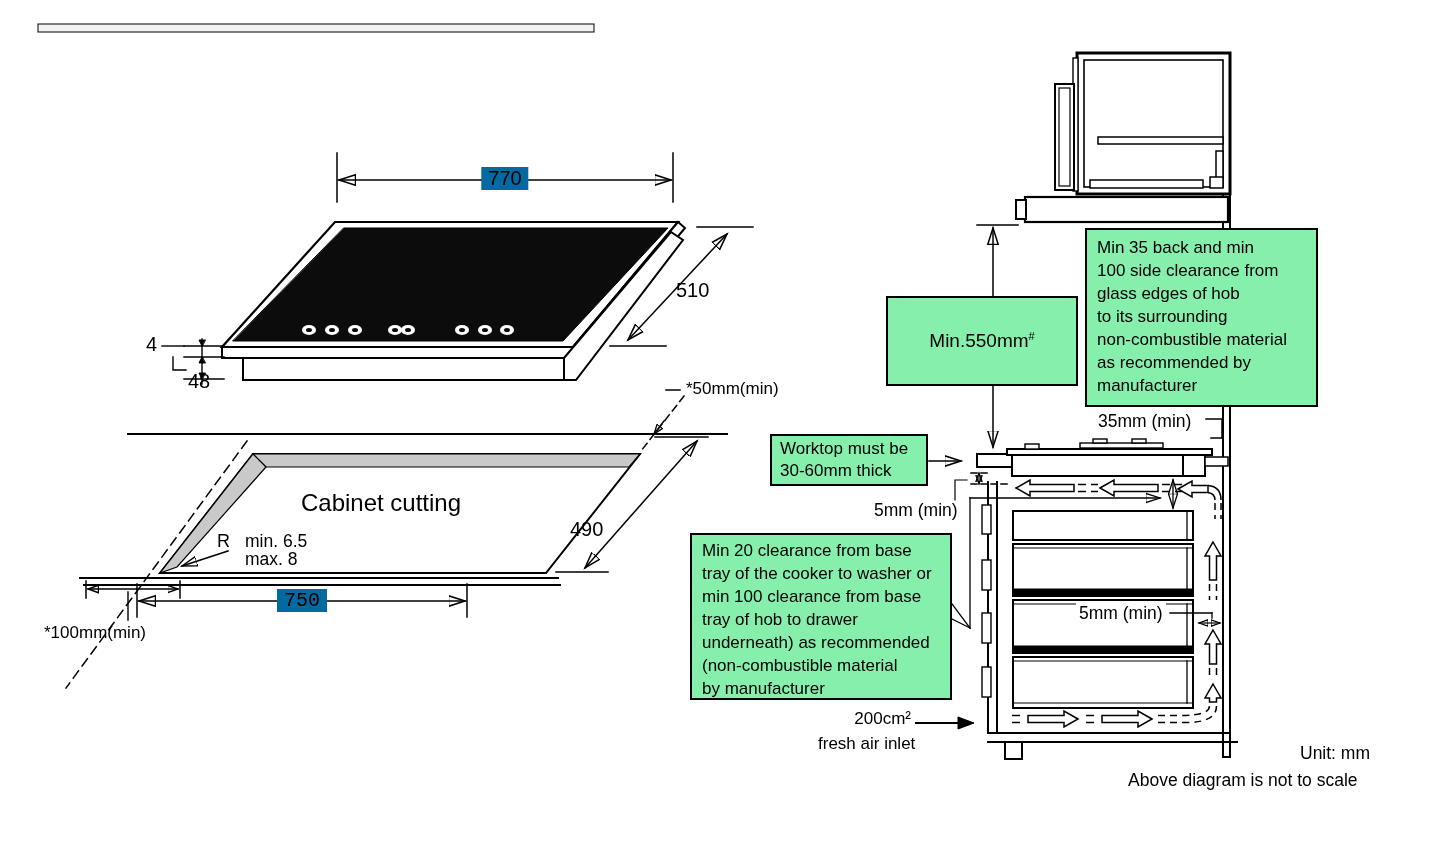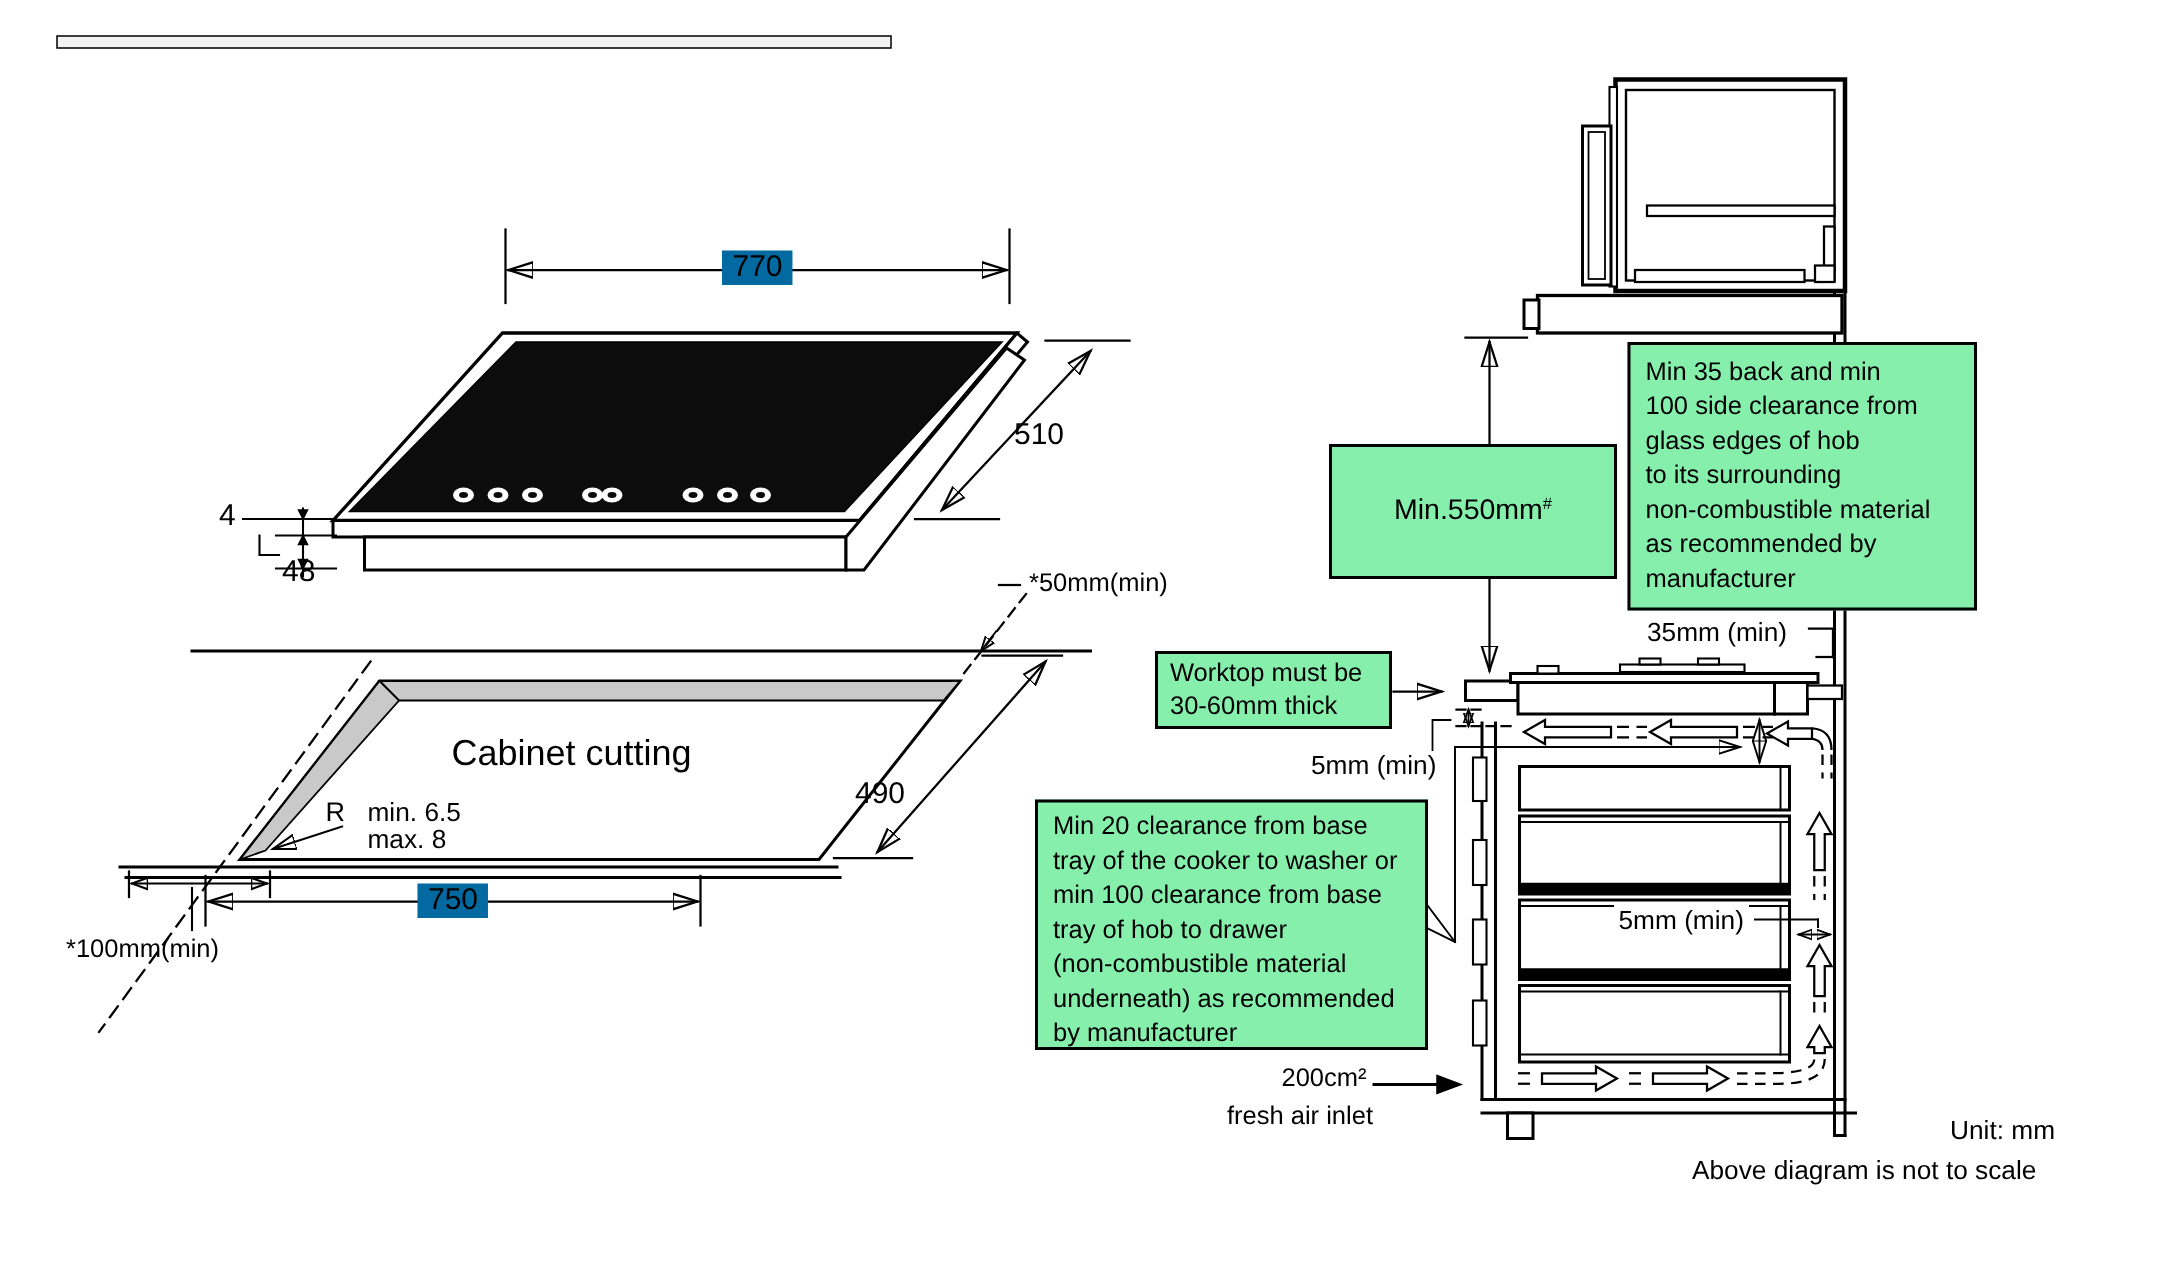--- a/index.html
+++ b/index.html
@@ -252,21 +252,21 @@
 <div class="lbl dim" style="left:676px;top:279px;">510</div>
 <div class="lbl dim" style="left:146px;top:333px;">4</div>
 <div class="lbl dim" style="left:140px;top:370px;margin-left:48px;">48</div>
 
 <div class="lbl small" style="left:686px;top:379px;">*50mm(min)</div>
 <div class="lbl" style="left:381px;top:489px;font-size:24px;transform:translateX(-50%);">Cabinet cutting</div>
 <div class="lbl" style="left:217px;top:531px;font-size:18px;">R</div>
 <div class="lbl small" style="left:245px;top:531px;font-size:17.5px;">min. 6.5</div>
 <div class="lbl small" style="left:245px;top:549px;font-size:17.5px;">max. 8</div>
 <div class="lbl dim" style="left:570px;top:518px;">490</div>
-<div class="lbl dim on-line" style="left:302px;top:589px;">750</div>
+<div class="lbl dim on-line" style="left:302px;top:589px;font-family:Liberation Mono, monospace;">750</div>
 <div class="lbl small" style="left:44px;top:623px;">*100mm(min)</div>
 
 <div class="box center-flex" style="left:886px;top:296px;width:192px;height:90px;text-align:right;">
   <span style="font-size:19px;">
     <span>Min.550mm</span><sup>#</sup>
   </span>
 </div>
 
 <div class="box" style="left:1085px;top:228px;width:233px;height:179px;padding:6px 10px;">
   <div class="bl">Min 35 back and min</div>
@@ -285,22 +285,22 @@
   <div class="bl" style="line-height:22px;">30-60mm thick</div>
 </div>
 
 <div class="lbl small" style="left:874px;top:500px;font-size:17.5px;">5mm (min)</div>
 
 <div class="box" style="left:690px;top:533px;width:262px;height:167px;padding:4px 10px;">
   <div class="bl">Min 20 clearance from base</div>
   <div class="bl">tray of the cooker to washer or</div>
   <div class="bl">min 100 clearance from base</div>
   <div class="bl">tray of hob to drawer</div>
+  <div class="bl">underneath) as recommended</div>
   <div class="bl">(non-combustible material</div>
-  <div class="bl">underneath) as recommended</div>
   <div class="bl">by manufacturer</div>
 </div>
 
 <div class="lbl small" style="left:1076px;top:603px;font-size:17.5px;background:#fff;padding:0 3px;">5mm (min)</div>
 
 <div class="lbl small" style="left:845px;top:709px;width:66px;text-align:right;">200cm²</div>
 <div class="lbl small" style="left:818px;top:734px;">fresh air inlet</div>
 
 <div class="lbl small" style="left:1300px;top:743px;font-size:17.5px;">Unit: mm</div>
 <div class="lbl small" style="left:1128px;top:770px;font-size:17.5px;">Above diagram is not to scale</div>

